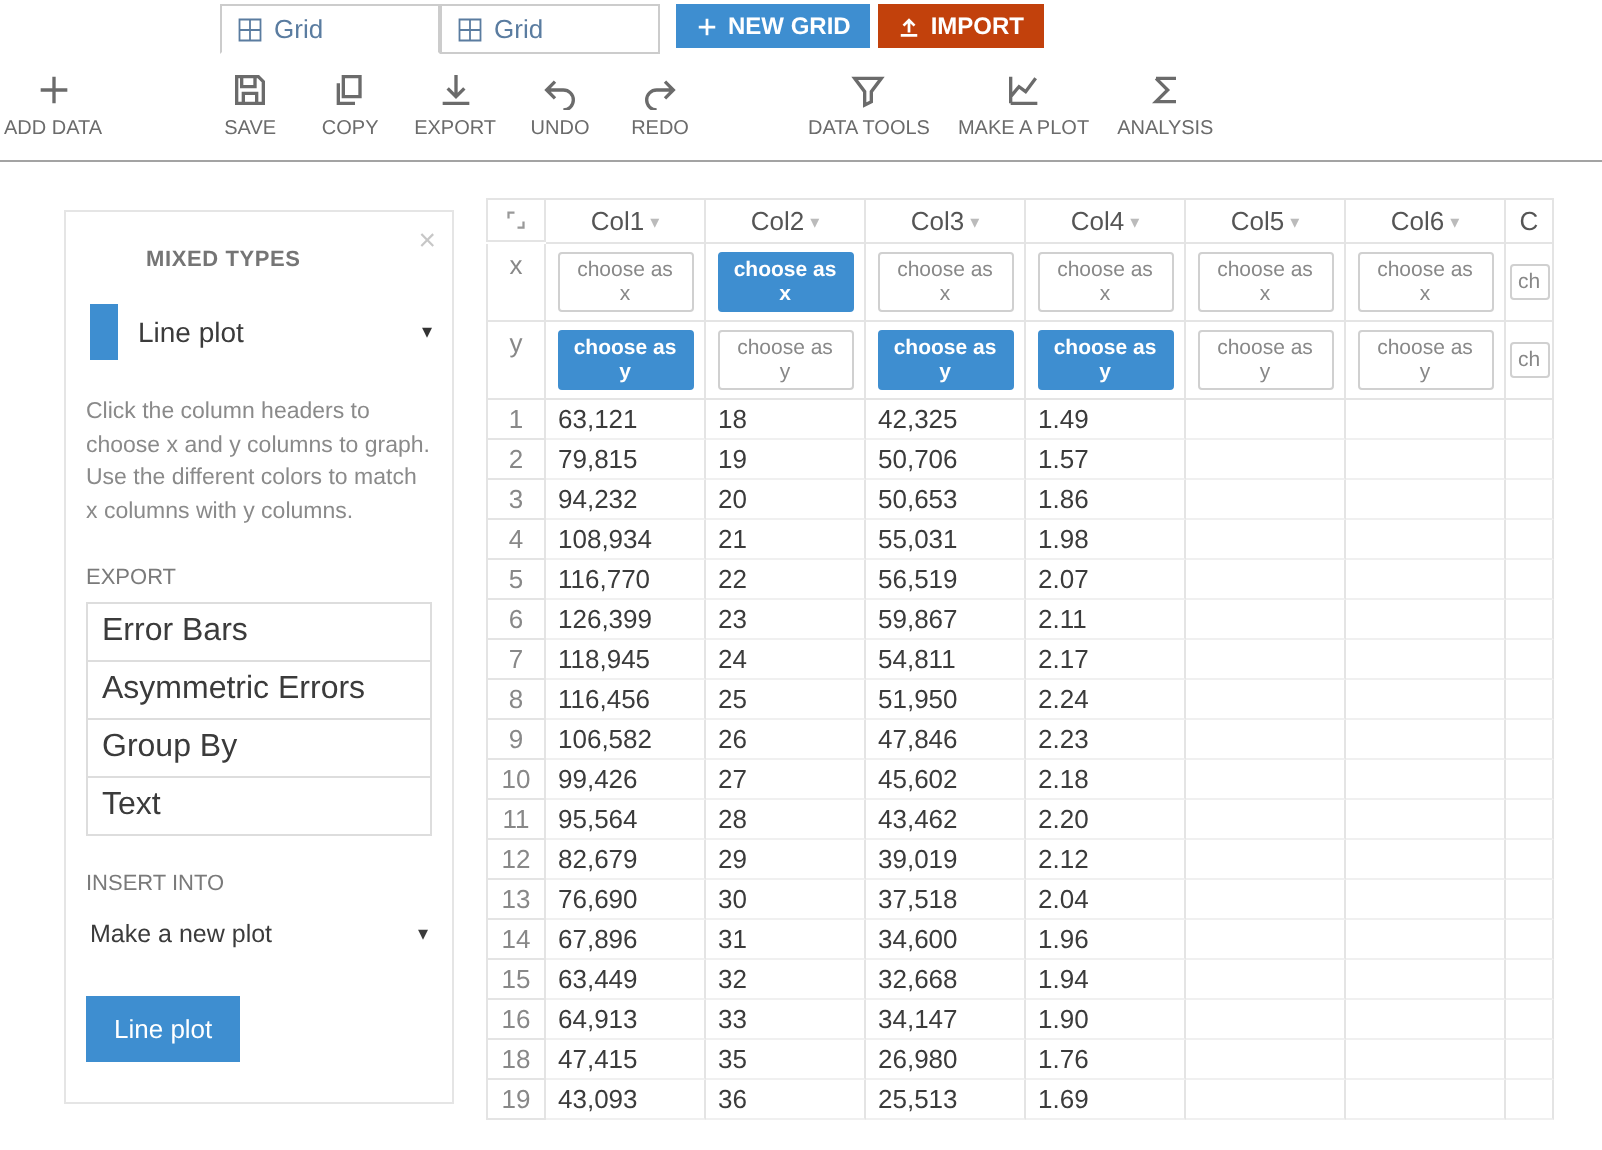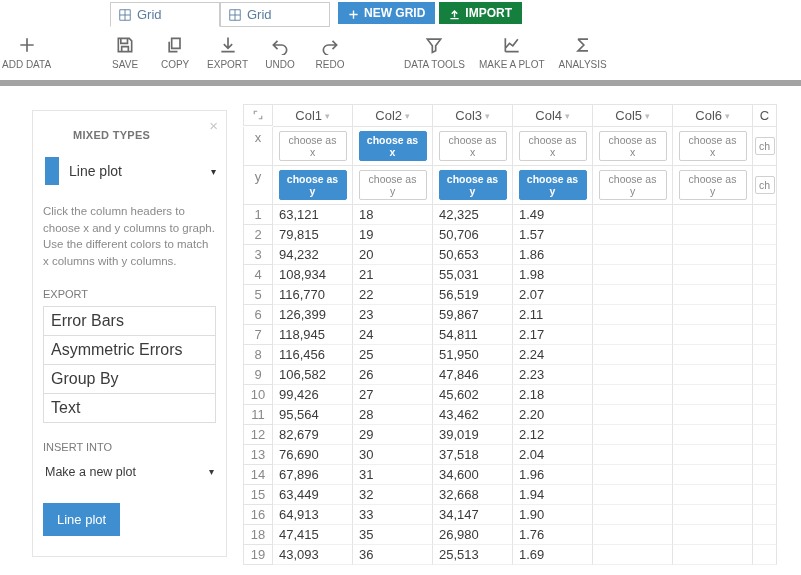--- a/index.html
+++ b/index.html
@@ -1,25 +1,25 @@
 <!DOCTYPE html>
 <html><head>
 <meta charset="utf-8">
 <style>
 *{box-sizing:border-box;margin:0;padding:0;font-family:"Helvetica Neue",Arial,sans-serif;}
 body{font-size:12px;color:#333;background:#fff;overflow:hidden;}
 .topbar{display:flex;align-items:flex-start;padding:2px 0 0 110px;gap:0;}
 .tab{display:flex;align-items:center;gap:6px;border:1px solid #ccc;padding:4px 30px 4px 8px;color:#5a7ca0;font-size:13px;cursor:pointer;min-width:110px;position:relative;}
 .tab.active{border-bottom-color:#fff;}
 .tab-icon{width:12px;height:12px;display:inline-block;}
-.btn{display:inline-flex;align-items:flex-end;gap:5px;padding:4px 10px;font-size:12px;font-weight:600;cursor:pointer;border:none;}
+.btn{display:inline-flex;align-items:center;gap:5px;padding:4px 10px;font-size:12px;font-weight:600;cursor:pointer;border:none;}
 .btn-primary{background:#3e8ed0;color:#fff;}
-.btn-primary.alt{background:#15803d;}
+.btn-primary.alt{background:#c2410c;}
 .top-actions{display:flex;gap:4px;margin-left:8px;}
-.toolbar{display:flex;align-items:center;gap:14px;padding:8px 2px 10px 2px;border-bottom:6px solid #a3a3a3;}
+.toolbar{display:flex;align-items:center;gap:14px;padding:8px 2px 10px 2px;border-bottom:1px solid #a3a3a3;}
 .tool{display:flex;flex-direction:column;align-items:center;color:#6b6b6b;font-size:10px;cursor:pointer;min-width:36px;gap:4px;}
 .tool svg{width:20px;height:20px;}
 .tool-group-gap{width:28px;}
 .content{display:flex;align-items:flex-start;}
 .sidepanel{width:195px;margin:24px 0 0 32px;border:1px solid #e5e5e5;background:#fff;padding:14px 10px 20px 10px;position:relative;}
 .sidepanel .close{position:absolute;top:6px;right:8px;color:#c7c7c7;font-size:15px;cursor:pointer;}
 .sidepanel h4{font-size:11px;color:#757575;font-weight:600;letter-spacing:.3px;margin:4px 0 16px 30px;}
 .plot-type{display:flex;align-items:center;gap:10px;margin:0 0 18px 2px;cursor:pointer;}
 .plot-swatch{width:14px;height:28px;background:#3e8ed0;}
 .plot-type span.label{font-size:14px;color:#3b3b3b;}

